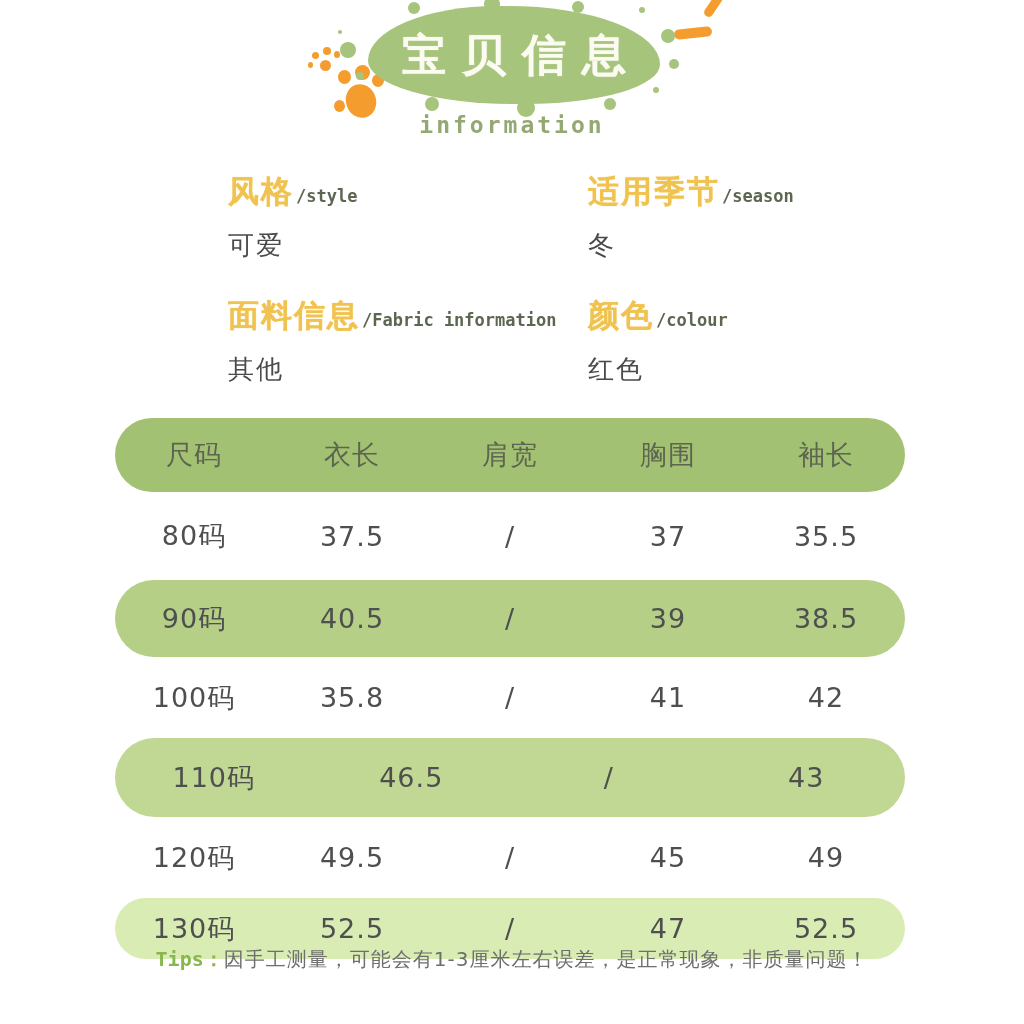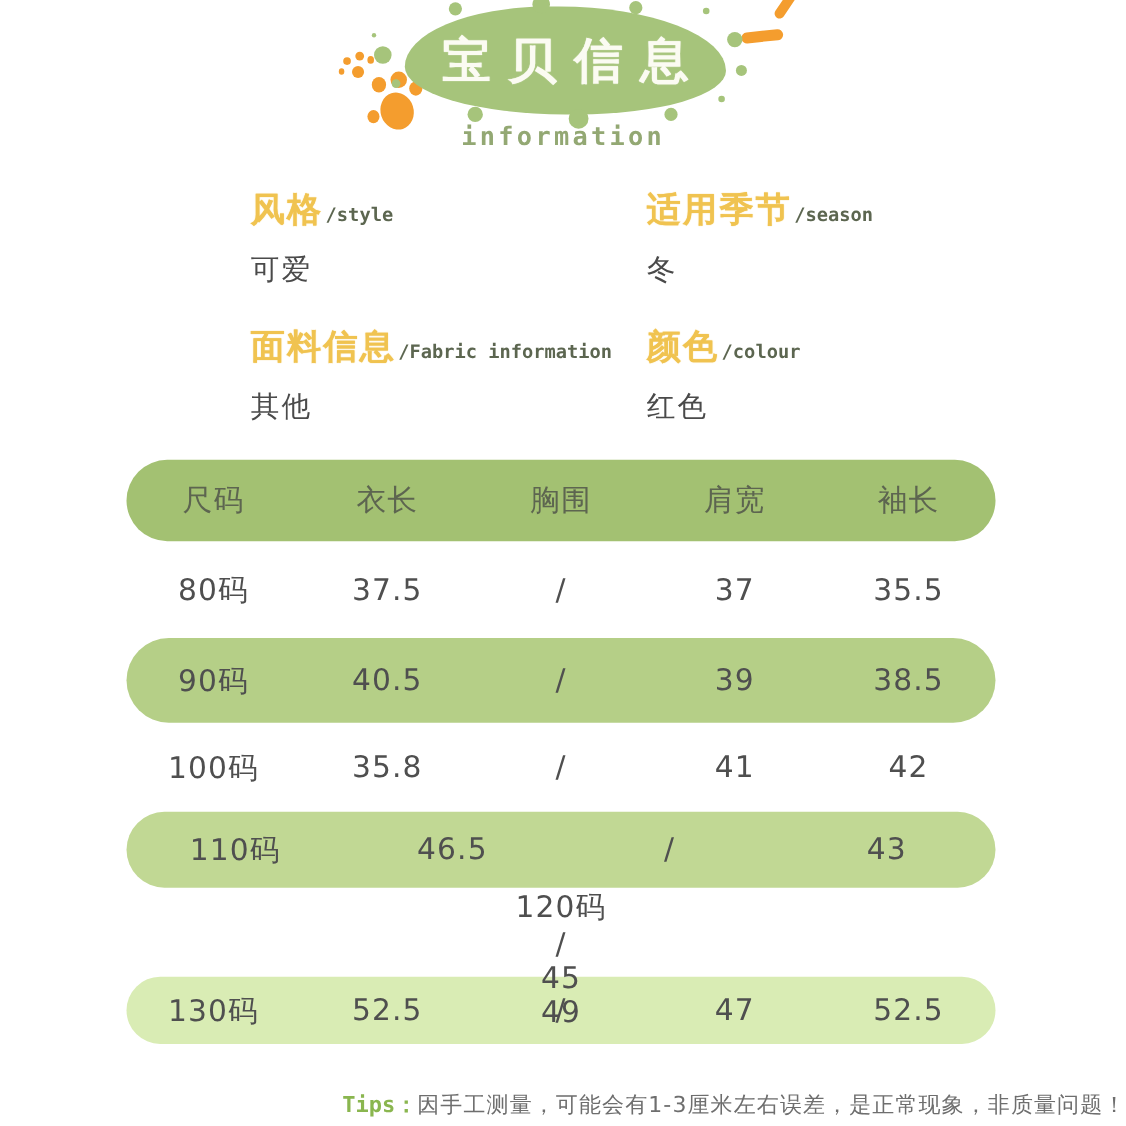--- a/index.html
+++ b/index.html
@@ -69,27 +69,27 @@
 
   
   .size-table { position:absolute; left:115px; top:418px; width:790px; }
   .thead { height:74px; background:var(--header-green); border-radius:40px;
            display:flex; align-items:center; }
   .thead .tcell { color:#5d6550; }
   .trow { display:flex; align-items:center; border-radius:40px; }
   .trow:nth-child(1){ height:88px; }
   .trow:nth-child(2){ height:77px; }
   .trow:nth-child(3){ height:81px; }
-  .trow:nth-child(4){ height:69px; }
+  .trow:nth-child(4){ height:79px; }
   .trow:nth-child(5){ height:81px; }
   .trow:nth-child(6){ height:61px; }
   .tcell { flex:1; text-align:center; font-size:27px; color:#4f4f4f; letter-spacing:1px; }
 
   
-  .tips { position:absolute; left:0; top:991px; width:100%; text-align:right; font-size:20px; }
+  .tips { position:absolute; left:0; top:946px; width:100%; text-align:center; font-size:20px; }
   .tips-prefix { color:var(--tips-green); font-weight:bold; font-family:"DejaVu Sans Mono", monospace; }
   .tips-text { color:#6e6e6e; letter-spacing:1px; }
 </style>
 </head>
 <body>
 
 <div class="page">
 
   <div>
     <span class="dot paw-sm-pad"></span>
@@ -142,22 +142,22 @@
       <span class="flabel">颜色</span>
       <span class="fsuffix">/colour</span>
     </div>
     <div class="fvalue">红色</div>
   </div>
 
   <div class="size-table">
     <div class="thead">
         <div class="tcell">尺码</div>
         <div class="tcell">衣长</div>
+        <div class="tcell">肩宽</div>
         <div class="tcell">胸围</div>
-        <div class="tcell">肩宽</div>
         <div class="tcell">袖长</div>
       </div>
     <div>
         <div class="trow" style="background: transparent;">
           <div class="tcell">80码</div>
           <div class="tcell">37.5</div>
           <div class="tcell">/</div>
           <div class="tcell">37</div>
           <div class="tcell">35.5</div>
         </div>
@@ -174,22 +174,23 @@
           <div class="tcell">/</div>
           <div class="tcell">41</div>
           <div class="tcell">42</div>
         </div>
         <div class="trow" style="background: rgb(193, 216, 148);">
           <div class="tcell">110码</div>
           <div class="tcell">46.5</div>
           <div class="tcell">/</div>
           <div class="tcell">43</div>
         </div>
-        <div class="trow" style="background: transparent; flex-direction: column;">
+        <div class="trow" style="background: transparent;">
           <div class="tcell">120码</div>
+          <div class="tcell">49.5</div>
           <div class="tcell">/</div>
           <div class="tcell">45</div>
           <div class="tcell">49</div>
         </div>
         <div class="trow" style="background: rgb(217, 236, 180);">
           <div class="tcell">130码</div>
           <div class="tcell">52.5</div>
           <div class="tcell">/</div>
           <div class="tcell">47</div>
           <div class="tcell">52.5</div>

